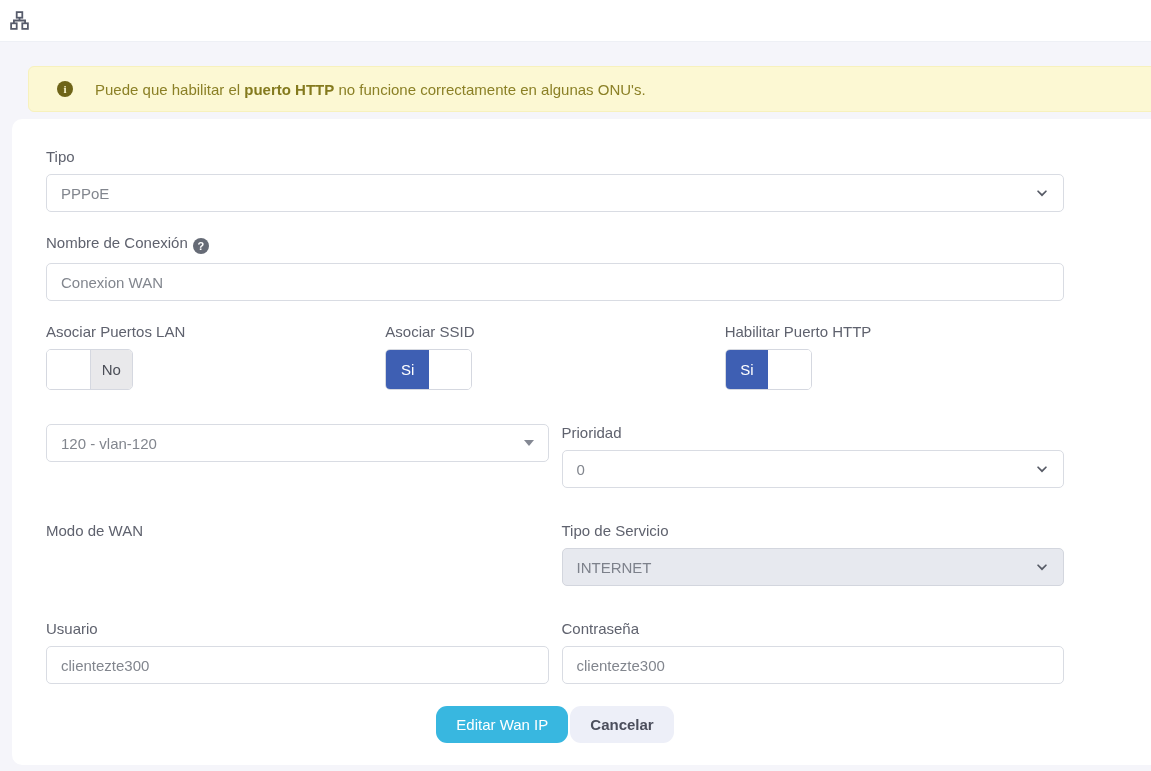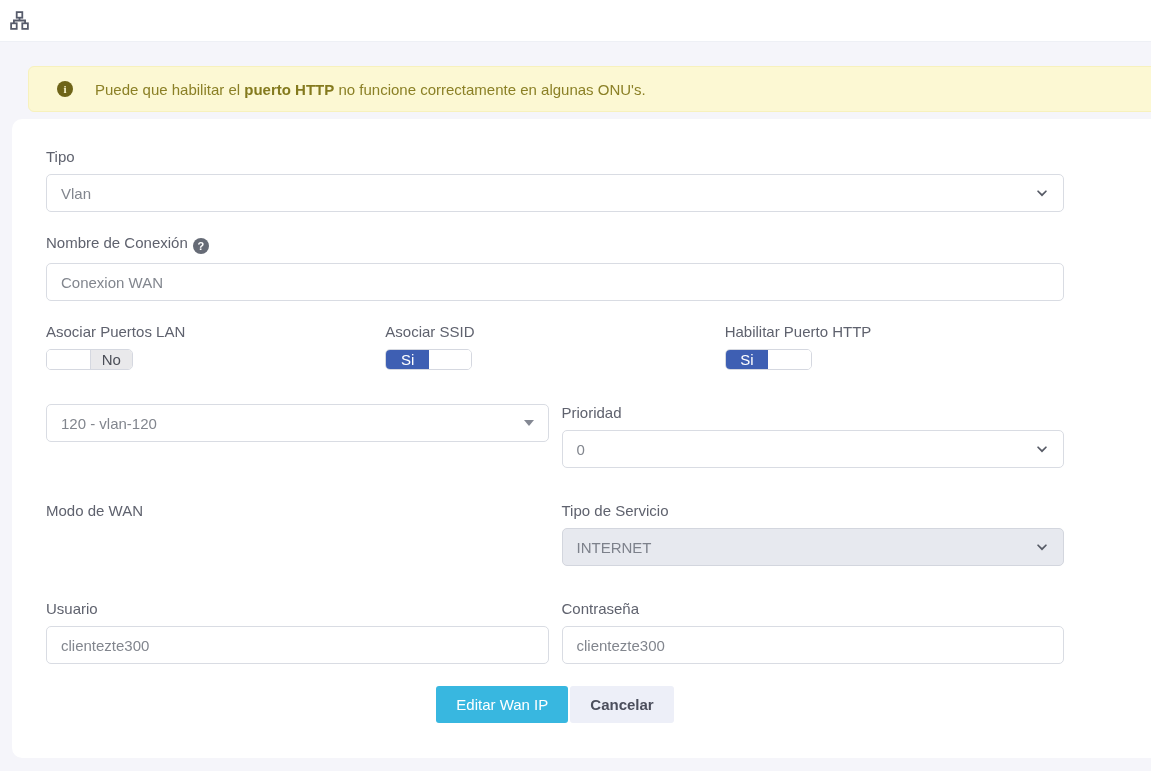--- a/index.html
+++ b/index.html
@@ -61,32 +61,32 @@
   .select { display:flex; align-items:center; justify-content:space-between; cursor:pointer; }
   .select .chev { display:inline-flex; margin-left:8px; }
   .select.disabled { background:#e7e9ef; border-color:#d3d6de; color:#7d818b;gap:32px; }
   .caret-down {
     width:0; height:0; border-left:5px solid transparent; border-right:5px solid transparent;
     border-top:6px solid #848893; display:inline-block;
   }
 
   
   .toggle {
-    width:87px; height:21px; border:1px solid #d5d8e0; border-radius:5px;
+    width:87px; height:41px; border:1px solid #d5d8e0; border-radius:5px;
     display:flex; overflow:hidden; cursor:pointer; background:#fff;
   }
   .toggle .half { width:50%; height:100%; display:flex; align-items:center; justify-content:center; font-size:15px; }
   .half.on  { background:#3e5fb3; color:#ffffff; }
   .half.off { background:#e9e9eb; color:#4b4e57; border-left:1px solid #d5d8e0; }
   .half.blank { background:#ffffff; }
 
   
   .btn-row { display:flex; justify-content:center; gap:2px; margin-top:21px; }
   .btn {
-    height:37px; border:none; border-radius:3px; font-size:15px; cursor:pointer;
+    height:37px; border:none; border-radius:11px; font-size:15px; cursor:pointer;
     font-family:inherit; padding:0 20px;
   }
   .btn-primary { background:#38b7e0; color:#ffffff; }
   .btn-light   { background:#edeff8; color:#4b4e5c;font-weight:bold; }
 </style>
 </head>
 <body>
 
 <header class="topbar">
   <span class="ticon">
@@ -103,21 +103,21 @@
   <span class="info-ic">i</span>
   <p><span>Puede que habilitar el </span><b>puerto HTTP</b><span> no funcione correctamente en algunas ONU's.</span></p>
 </div>
 
 <main class="card">
   <div class="form-wrap">
 
     <div class="form-group">
       <label>Tipo</label>
       <div class="select">
-        <span>Vlan</span>
+        <span>PPPoE</span>
         <span class="chev">
           <svg width="14" height="14" viewBox="0 0 16 16" fill="none" stroke="#575b66" stroke-width="2" stroke-linecap="round">
               <path d="M3.5 6l4.5 4.5L12.5 6"></path>
             </svg>
         </span>
       </div>
     </div>
 
     <div class="form-group">
       <label>

